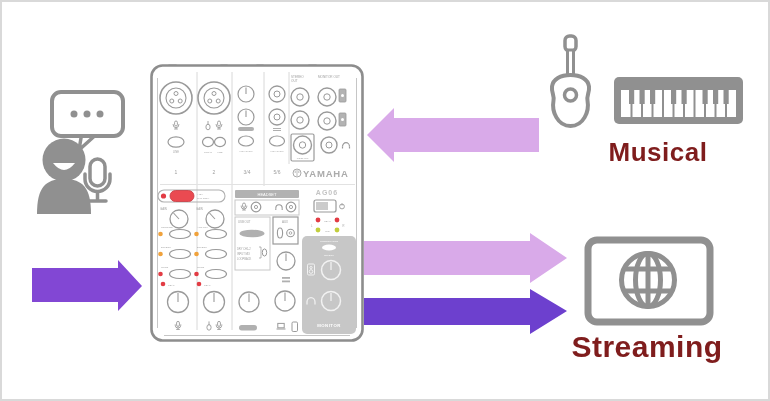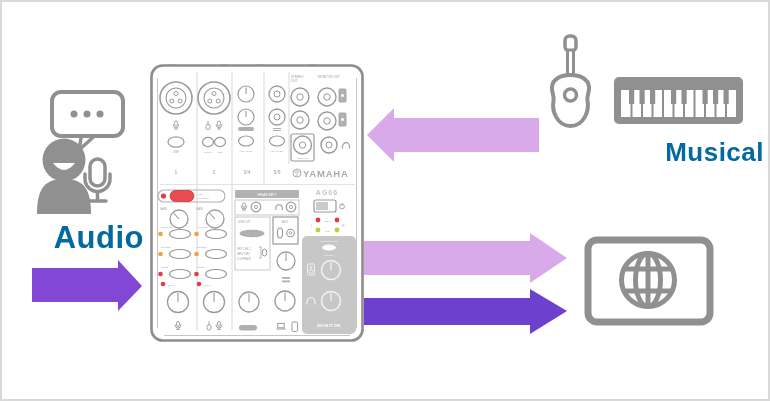--- a/index.html
+++ b/index.html
@@ -1,20 +1,20 @@
 <!DOCTYPE html>
 <html><head>
 <meta charset="utf-8">
 <style>
   html,body{margin:0;padding:0;background:#eee;font-family:"Liberation Sans","DejaVu Sans",sans-serif;}
   .stage{position:relative;width:766px;height:397px;background:#fff;border:2px solid #d9d9d9;overflow:hidden;}
   .abs{position:absolute;}
   .arrow{position:absolute;z-index:1;}
   .layer2{z-index:2;}
-  .big-label{position:absolute;z-index:2;font-weight:bold;color:#0369a1;text-align:right;letter-spacing:.5px;line-height:1.04;}
+  .big-label{position:absolute;z-index:2;font-weight:bold;color:#7f1d1d;text-align:center;letter-spacing:.5px;line-height:1.04;}
   .lbl-audio{left:22px;top:220px;width:120px;font-size:31px;}
   .lbl-inst{left:550px;top:137px;width:212px;font-size:26px;}
   .lbl-stream{left:545px;top:329px;width:200px;font-size:30px;}
   svg text{font-family:"Liberation Sans","DejaVu Sans",sans-serif;}
   .t{fill:#a0a0a0;}
   .tw{fill:#ffffff;}
 </style>
 </head>
 <body>
 
@@ -49,21 +49,20 @@
       <path d="M26,79 Q37,93 48,79 Z" fill="#fff"></path>
       <path d="M10,130 C10,104 18,95 37,95 C56,95 64,104 64,130 Z" fill="#909090"></path>
     </g>
     <g stroke="#909090" stroke-width="3.5">
       <rect x="63" y="75" width="15" height="27" rx="7.5" fill="#fff"></rect>
       <path d="M58,90 v5 a12.5,12.5 0 0 0 25,0 v-5"></path>
       <line x1="70.5" y1="108" x2="70.5" y2="116"></line>
       <line x1="62" y1="117" x2="79" y2="117"></line>
     </g>
   </svg>
-  <div class="big-label lbl-audio">Audio</div>
 
   <svg class="abs layer2" style="left:148px;top:62px;" width="214" height="278" viewBox="0 0 214 278" fill="none">
 
     <g>
       <rect x="18" y="0.5" width="9" height="3" rx="1" fill="#9a9a9a"></rect>
       <rect x="70" y="0.5" width="8" height="3" rx="1" fill="#9a9a9a"></rect>
       <rect x="106" y="0.5" width="8" height="3" rx="1" fill="#9a9a9a"></rect>
       <rect x="158" y="0.5" width="9" height="3" rx="1" fill="#9a9a9a"></rect>
       <rect x="1.5" y="1.5" width="211" height="275" rx="11" fill="#fff" stroke="#8d8d8d" stroke-width="2.6"></rect>
       <path d="M7.5,14 V264" stroke="#c6c6c6" stroke-width="1"></path>
@@ -383,14 +382,15 @@
       <rect x="8" y="8" width="122" height="82" rx="9" stroke="#909090" stroke-width="7" fill="#fff"></rect>
     </g>
     <g stroke="#909090" stroke-width="5">
       <circle cx="68" cy="48" r="26.5"></circle>
       <ellipse cx="68" cy="48" rx="12.5" ry="26.5"></ellipse>
       <line x1="68" y1="21.5" x2="68" y2="74.5"></line>
       <line x1="44" y1="37" x2="92" y2="37"></line>
       <line x1="44" y1="59" x2="92" y2="59"></line>
     </g>
   </svg>
+  <div class="big-label lbl-stream">Streaming</div>
 
 </div>
 
 </body></html>

